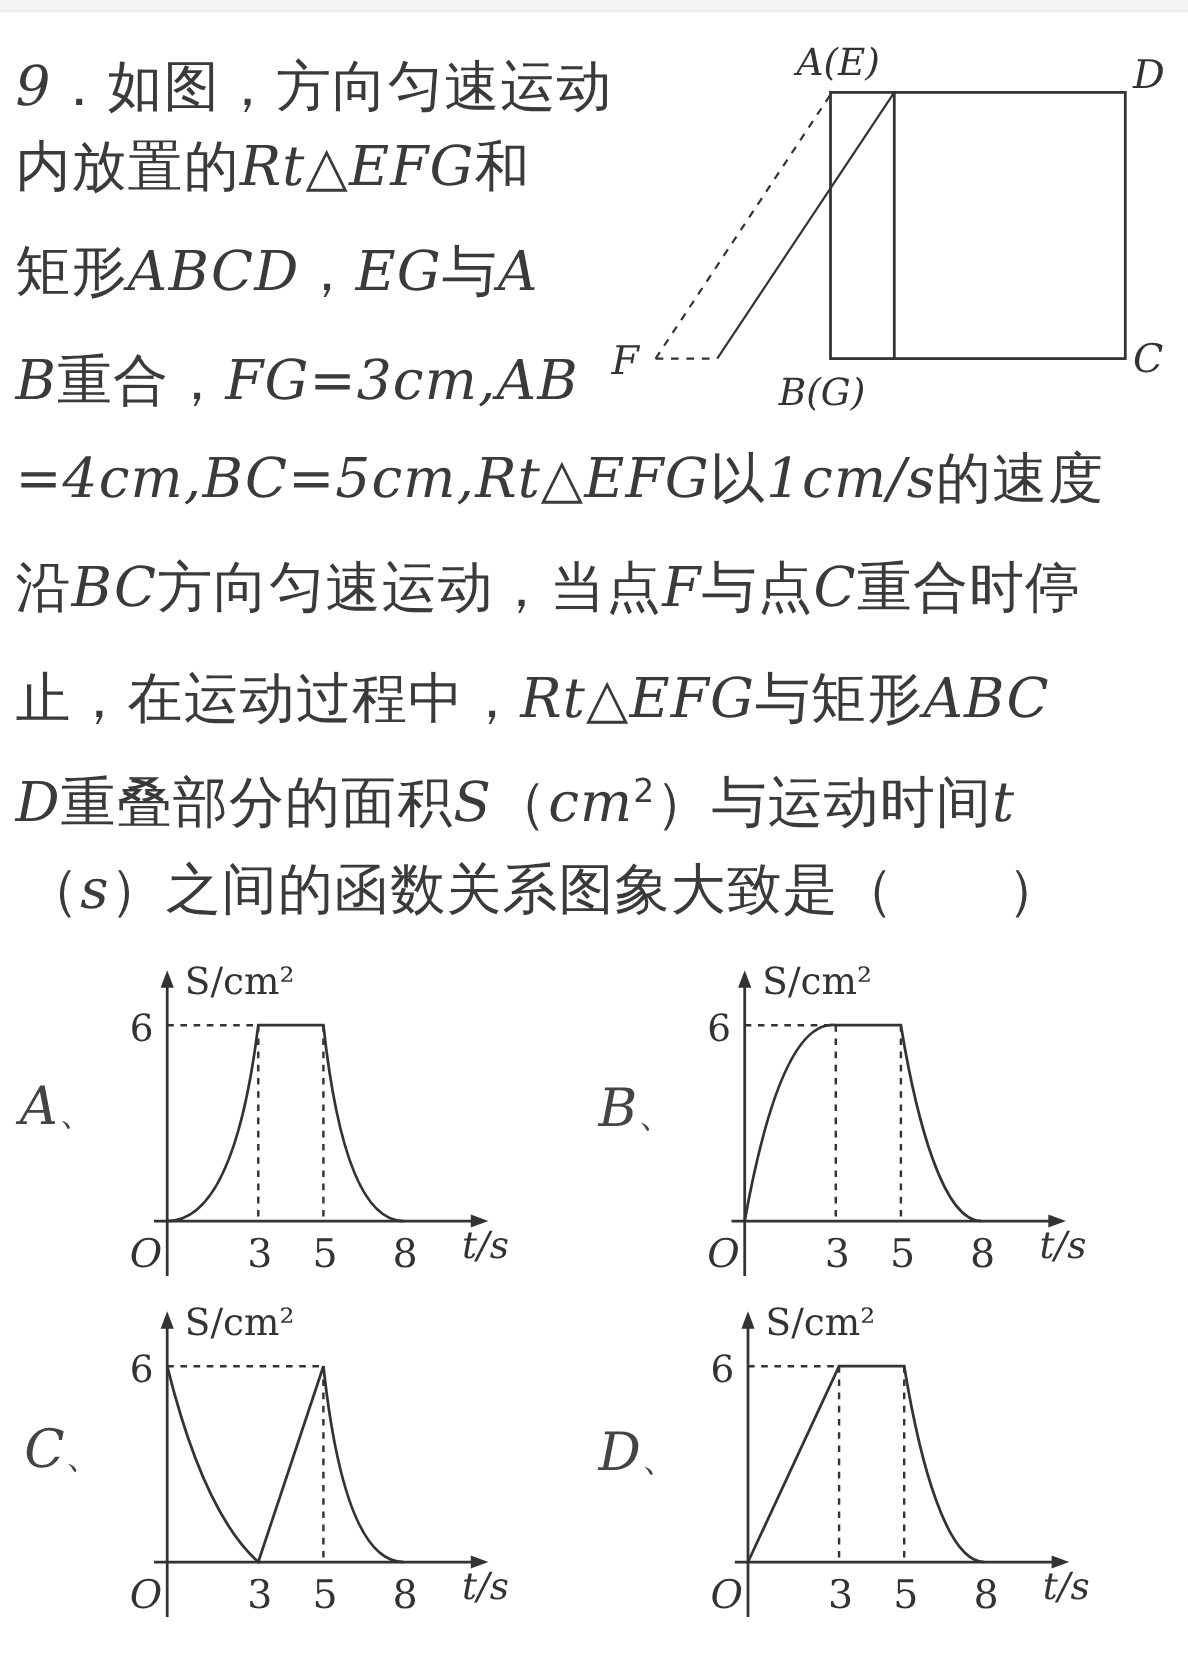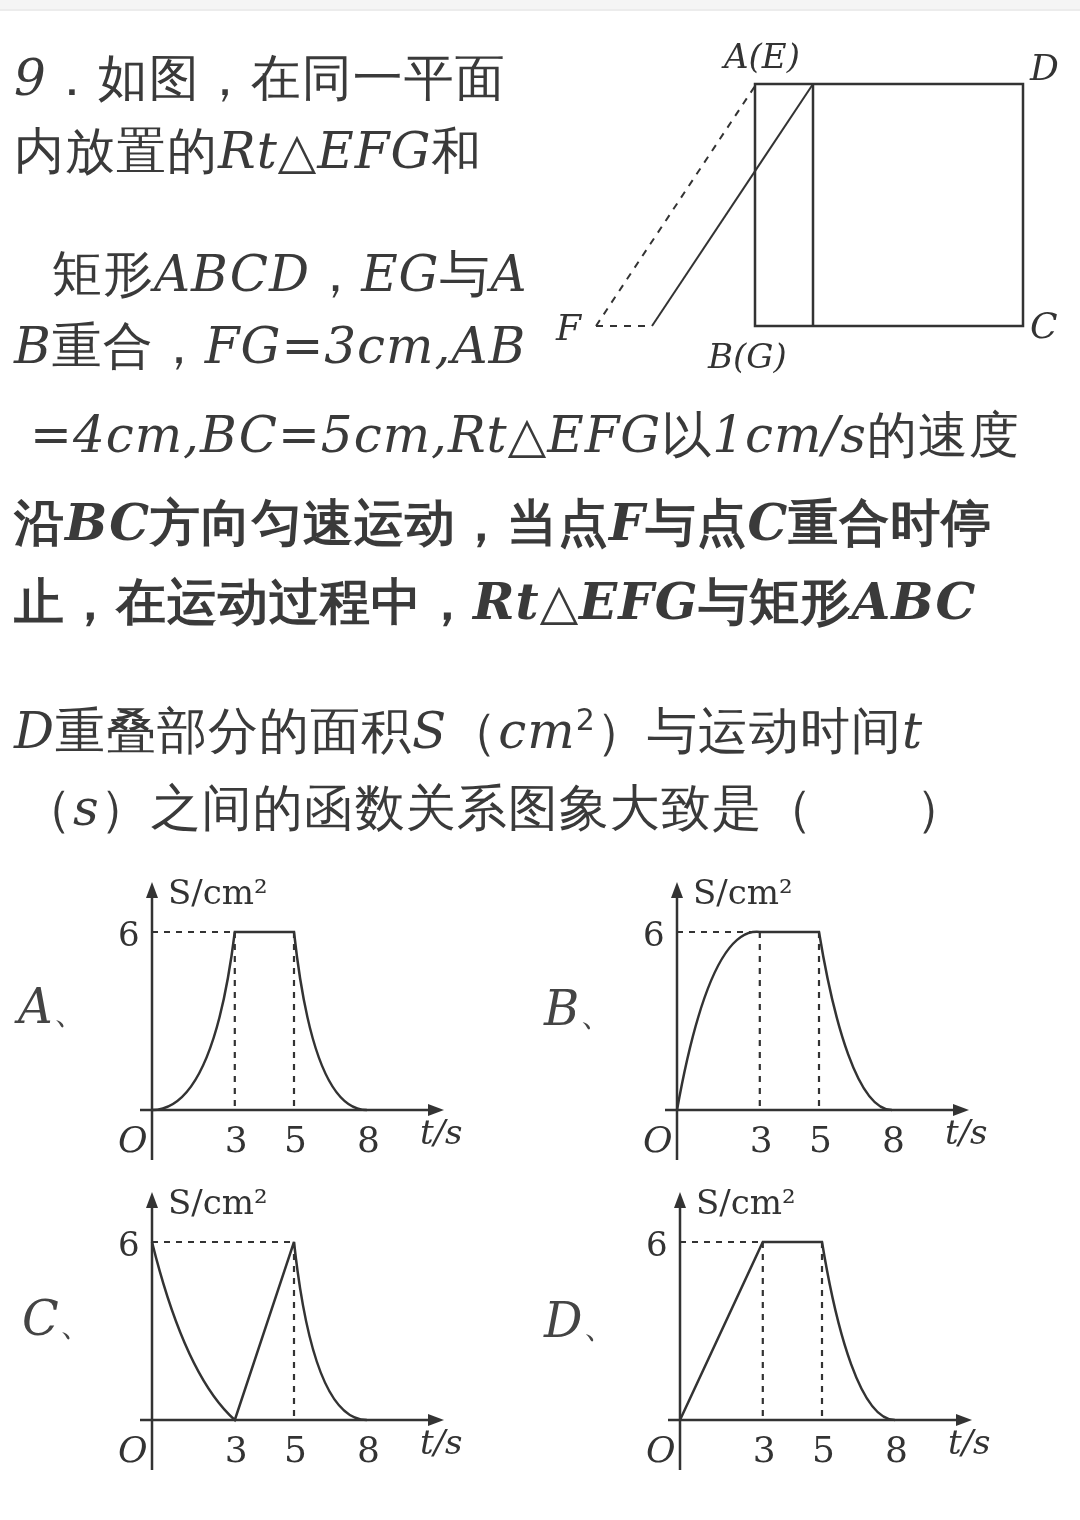--- a/index.html
+++ b/index.html
@@ -14,27 +14,27 @@
   svg text { font-family:"DejaVu Serif", serif; fill:#333; }
   .opt-label { position:absolute; font-family:"DejaVu Serif", serif; font-style:italic; font-size:48px; color:#444; }
   .opt-label span.sep { font-style:normal; font-family:"DejaVu Sans", sans-serif; font-size:36px; }
 </style>
 </head>
 <body>
 
 <div class="topbar"></div>
 
 <div id="qtext">
-    <div class="line" style="top: 48px;"><span class="m">9</span><span>．如图，在同一平面</span></div>
+    <div class="line" style="top: 48px;"><span class="m">9</span><span>．如图，方向匀速运动</span></div>
     <div class="line" style="top: 121px;"><span>内放置的</span><span class="m">Rt△EFG</span><span>和</span></div>
-    <div class="line" style="top: 244px; margin-left: 38px;"><span>矩形</span><span class="m">ABCD</span><span>，</span><span class="m">EG</span><span>与</span><span class="m">A</span></div>
+    <div class="line" style="top: 217px;"><span>矩形</span><span class="m">ABCD</span><span>，</span><span class="m">EG</span><span>与</span><span class="m">A</span></div>
     <div class="line" style="top: 316px;"><span class="m">B</span><span>重合，</span><span class="m">FG=3cm,AB</span></div>
-    <div class="line" style="top: 405px; margin-left: 16px;"><span class="m">=4cm,BC=5cm,Rt△EFG</span><span>以</span><span class="m">1cm/s</span><span>的速度</span></div>
-    <div class="line" style="top: 493px; font-weight: bold;"><span>沿</span><span class="m">BC</span><span>方向匀速运动，当点</span><span class="m">F</span><span>与点</span><span class="m">C</span><span>重合时停</span></div>
-    <div class="line" style="top: 572px; font-weight: bold;"><span>止，在运动过程中，</span><span class="m">Rt△EFG</span><span>与矩形</span><span class="m">ABC</span></div>
+    <div class="line" style="top: 405px;"><span class="m">=4cm,BC=5cm,Rt△EFG</span><span>以</span><span class="m">1cm/s</span><span>的速度</span></div>
+    <div class="line" style="top: 504px;"><span>沿</span><span class="m">BC</span><span>方向匀速运动，当点</span><span class="m">F</span><span>与点</span><span class="m">C</span><span>重合时停</span></div>
+    <div class="line" style="top: 605px;"><span>止，在运动过程中，</span><span class="m">Rt△EFG</span><span>与矩形</span><span class="m">ABC</span></div>
     <div class="line" style="top: 690px; text-align: center;"><span class="m">D</span><span>重叠部分的面积</span><span class="m">S</span><span>（</span><span class="m">cm</span><sup>2</sup><span>）与运动时间</span><span class="m">t</span></div>
     <div class="line" style="top: 778px; left: 22px;"><span>（</span><span class="m">s</span><span>）之间的函数关系图象大致是（　　）</span></div>
   </div>
 
 <svg style="position:absolute;left:550px;top:30px;" width="530" height="360" viewBox="550 30 530 360">
   <g stroke="#333" fill="none">
 
     <rect x="755" y="84" width="268" height="242" stroke-width="2.5"></rect>
 
     <line x1="813" y1="84" x2="813" y2="326" stroke-width="2.5"></line>

